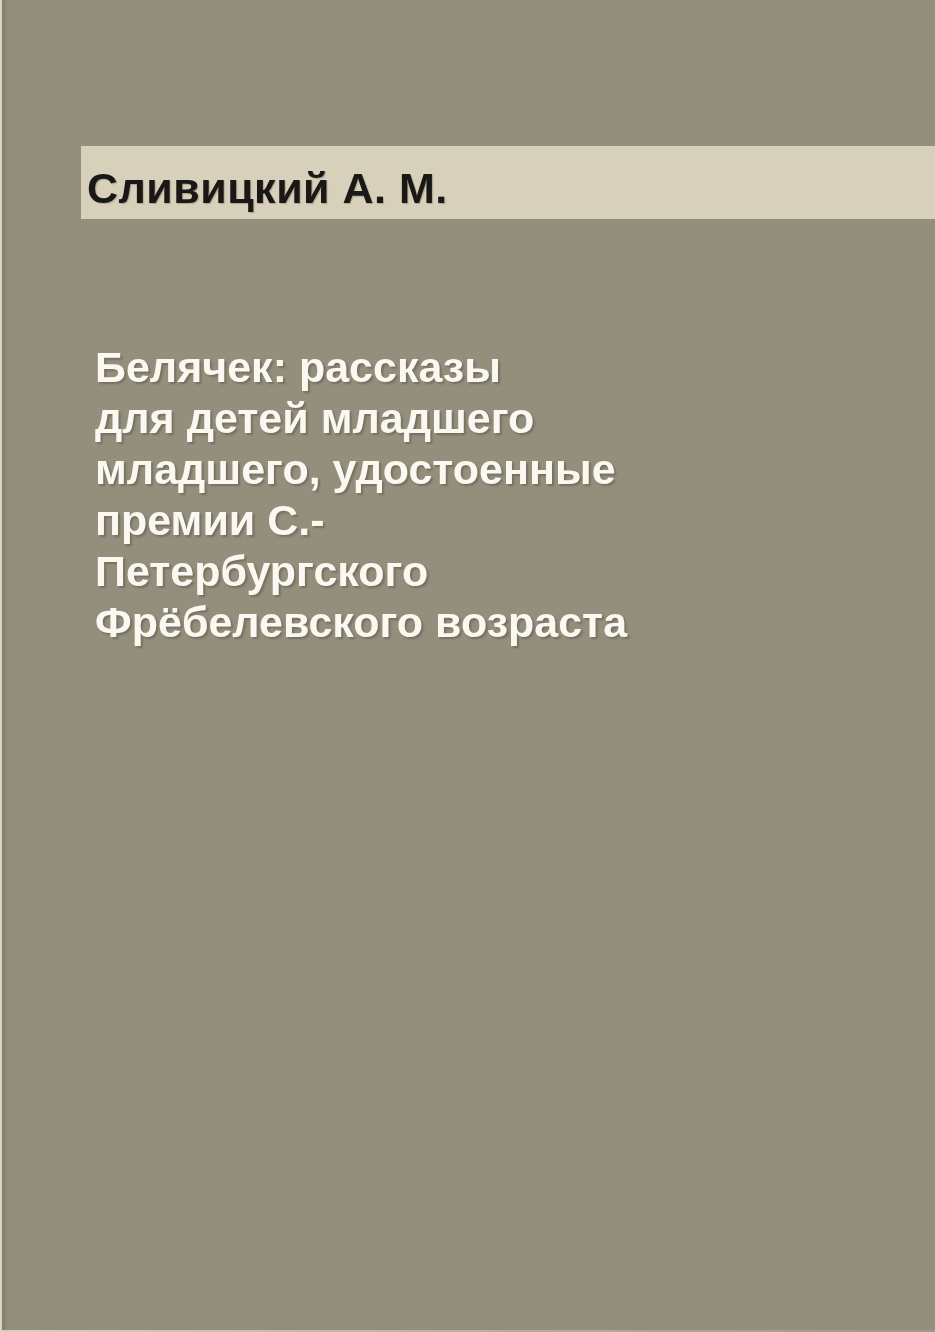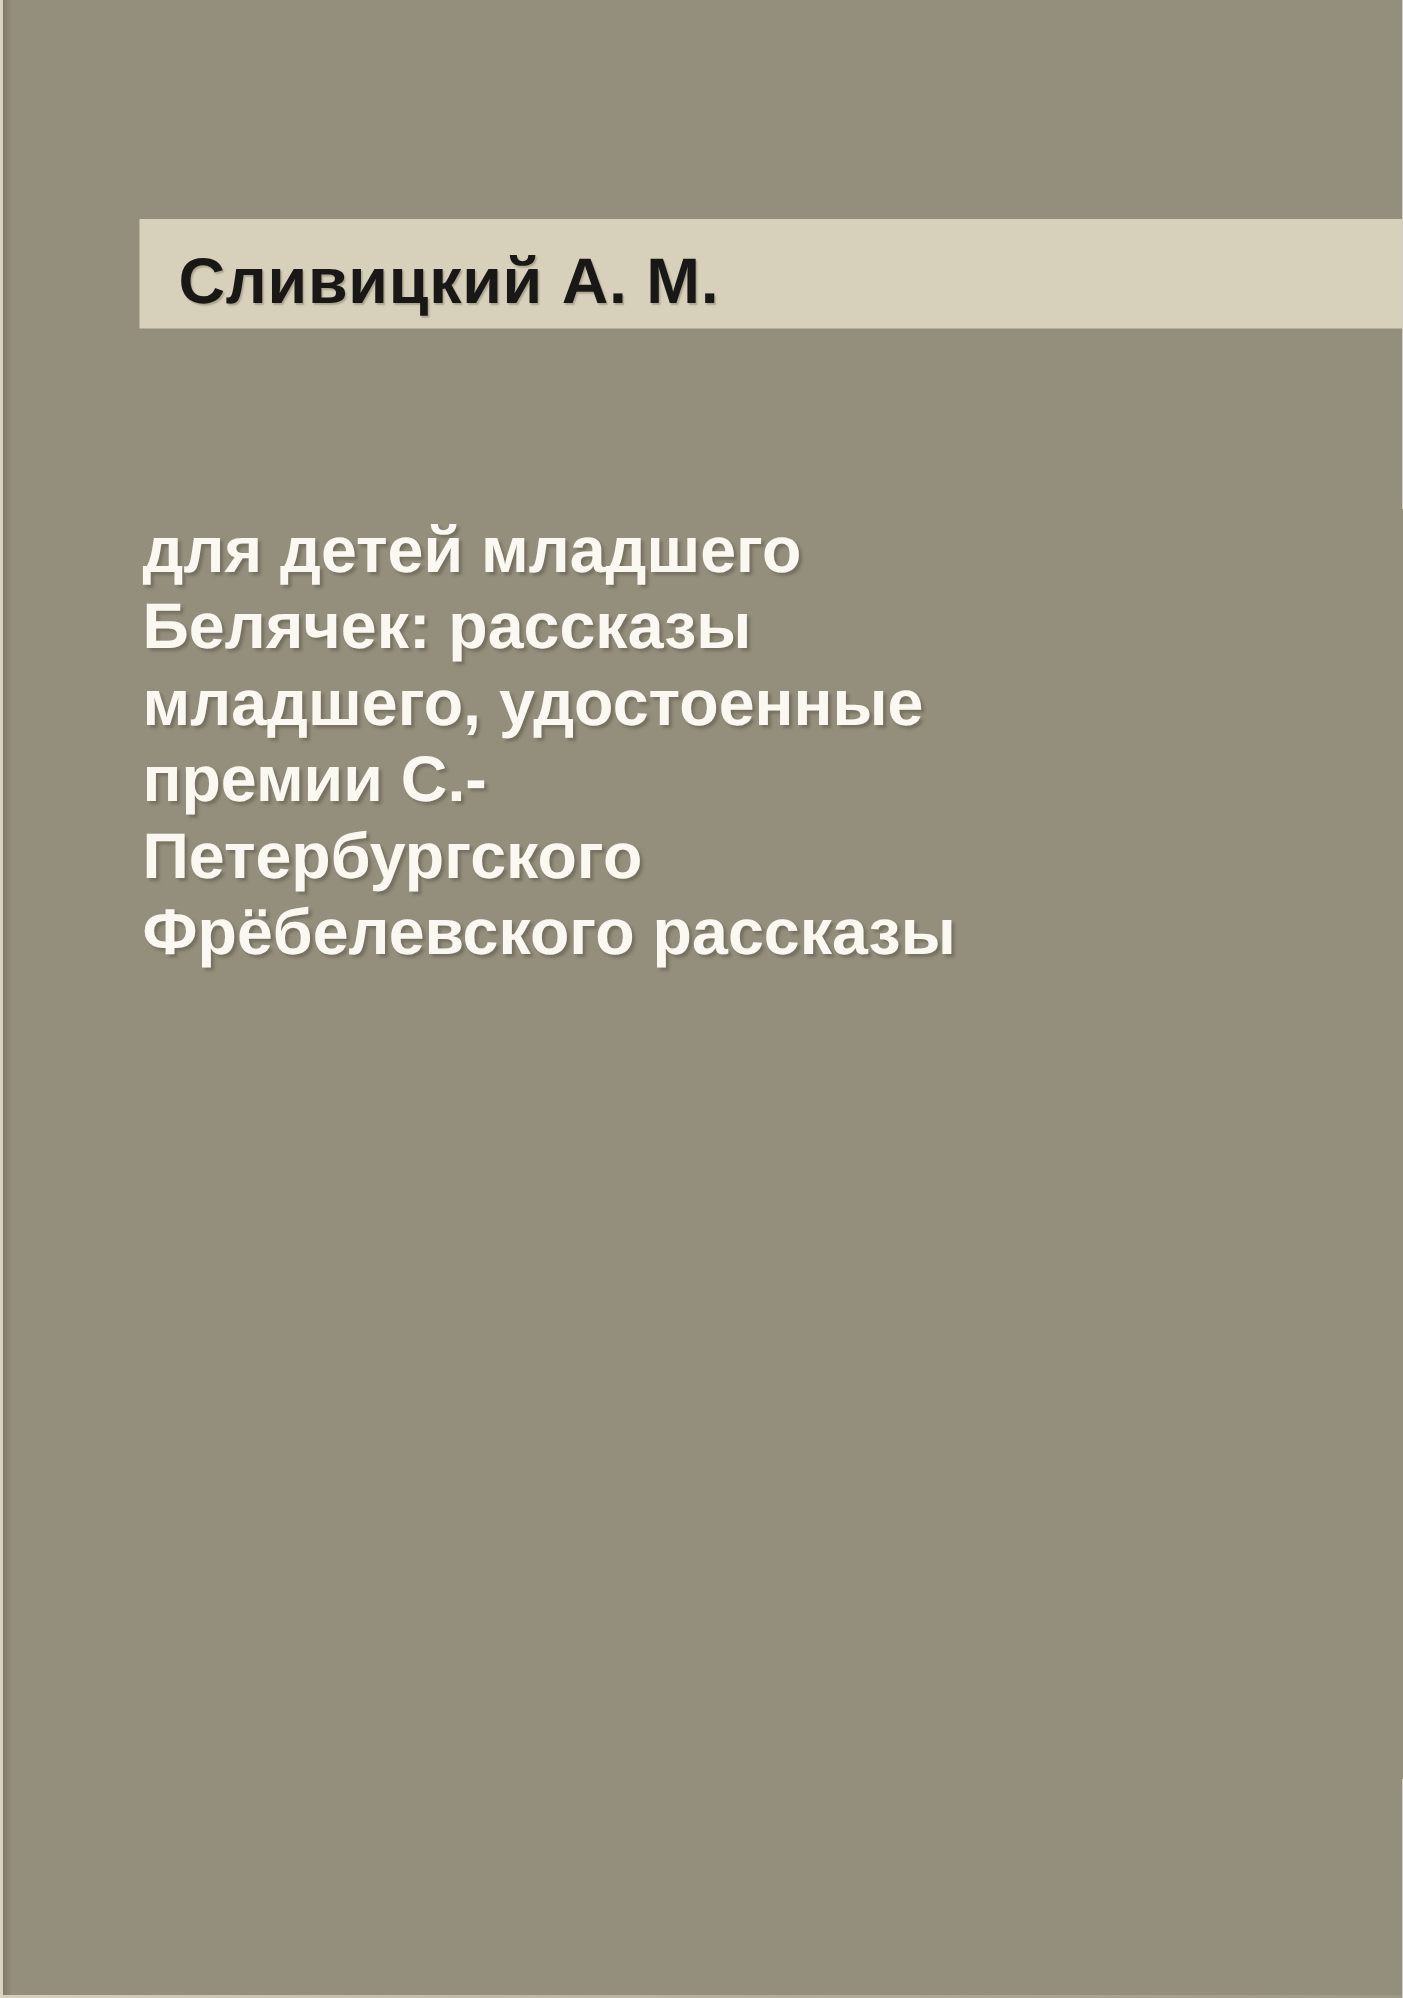--- a/index.html
+++ b/index.html
@@ -43,29 +43,29 @@
     bottom: 0;
     width: 100%;
     height: 2px;
     background: linear-gradient(to right,
       rgba(217, 211, 191, 0.95),
       rgba(217, 211, 191, 0.45) 55%,
       rgba(217, 211, 191, 0.15) 100%);
   }
   .author-plate {
     position: absolute;
-    left: 93px;
+    left: 81px;
     top: 146px;
     right: 0;
     height: 73px;
     background: var(--plate, #D7D0BA);
     display: flex;
     align-items: center;
     box-sizing: border-box;
-    padding-left: 26px;
+    padding-left: 6px;
     padding-top: 12px;
   }
   .author-name {
     font-size: 43px;
     font-weight: bold;
     color: var(--author-text, #1A1816);
     letter-spacing: 0.5px;
     text-shadow: 1px 1px 1px rgba(120, 113, 95, 0.45);
     white-space: nowrap;
   }
@@ -91,21 +91,21 @@
 
   <div class="edge-left-highlight"></div>
   <div class="spine-crease"></div>
   <div class="edge-bottom-highlight"></div>
 
   <div class="author-plate">
     <span class="author-name">Сливицкий А. М.</span>
   </div>
 
   <div class="title-block">
+    <div class="title-line">Белячек: рассказы</div>
     <div class="title-line">для детей младшего</div>
-    <div class="title-line">Белячек: рассказы</div>
     <div class="title-line">младшего, удостоенные</div>
     <div class="title-line">премии С.-</div>
     <div class="title-line">Петербургского</div>
-    <div class="title-line">Фрёбелевского рассказы</div>
+    <div class="title-line">Фрёбелевского возраста</div>
   </div>
 
 </div>
 
 </body></html>

